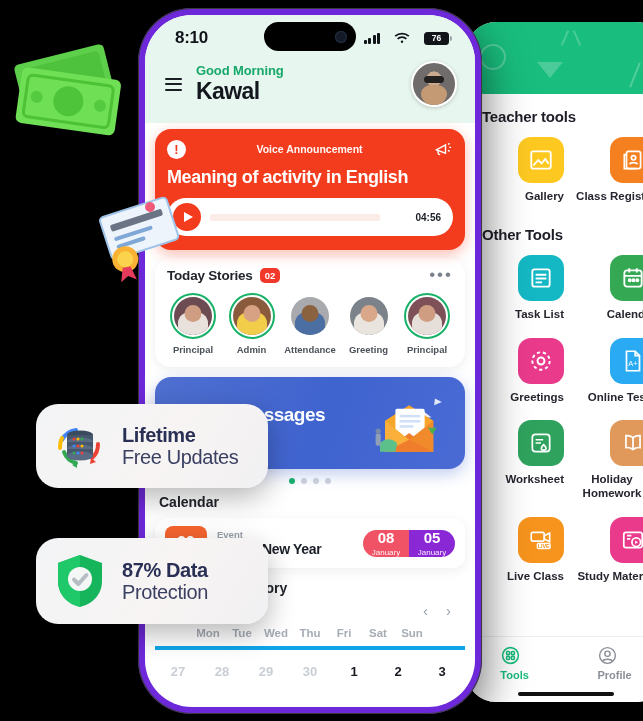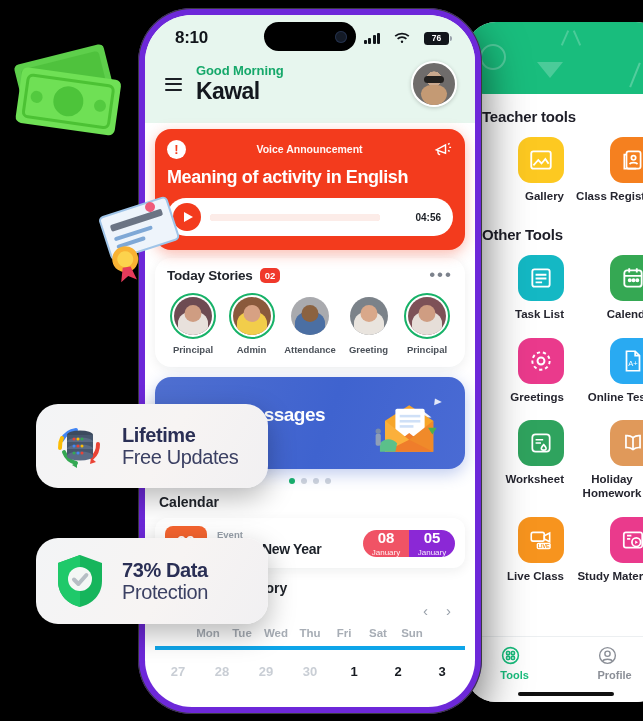--- a/index.html
+++ b/index.html
@@ -682,18 +682,18 @@
   </div>
 
   <div class="badge badge-protect">
     <svg width="56" height="58" viewBox="0 0 56 58">
       <path d="M28 3L6 11v18c0 14 10 23 22 26 12-3 22-12 22-26V11z" fill="#16b55c"></path>
       <path d="M28 3L6 11v18c0 14 10 23 22 26z" fill="#1fc96a"></path>
       <circle cx="28" cy="27" r="12" fill="#f4f7f5"></circle>
       <path d="M22 27.5l4.4 4.5 8-9" fill="none" stroke="#b6bec4" stroke-width="4" stroke-linecap="round" stroke-linejoin="round"></path>
     </svg>
     <div class="badge-text">
-      <div class="bt1">73% Data</div>
+      <div class="bt1">87% Data</div>
       <div class="bt2">Protection</div>
     </div>
   </div>
 
 </div>
 
 </body></html>

